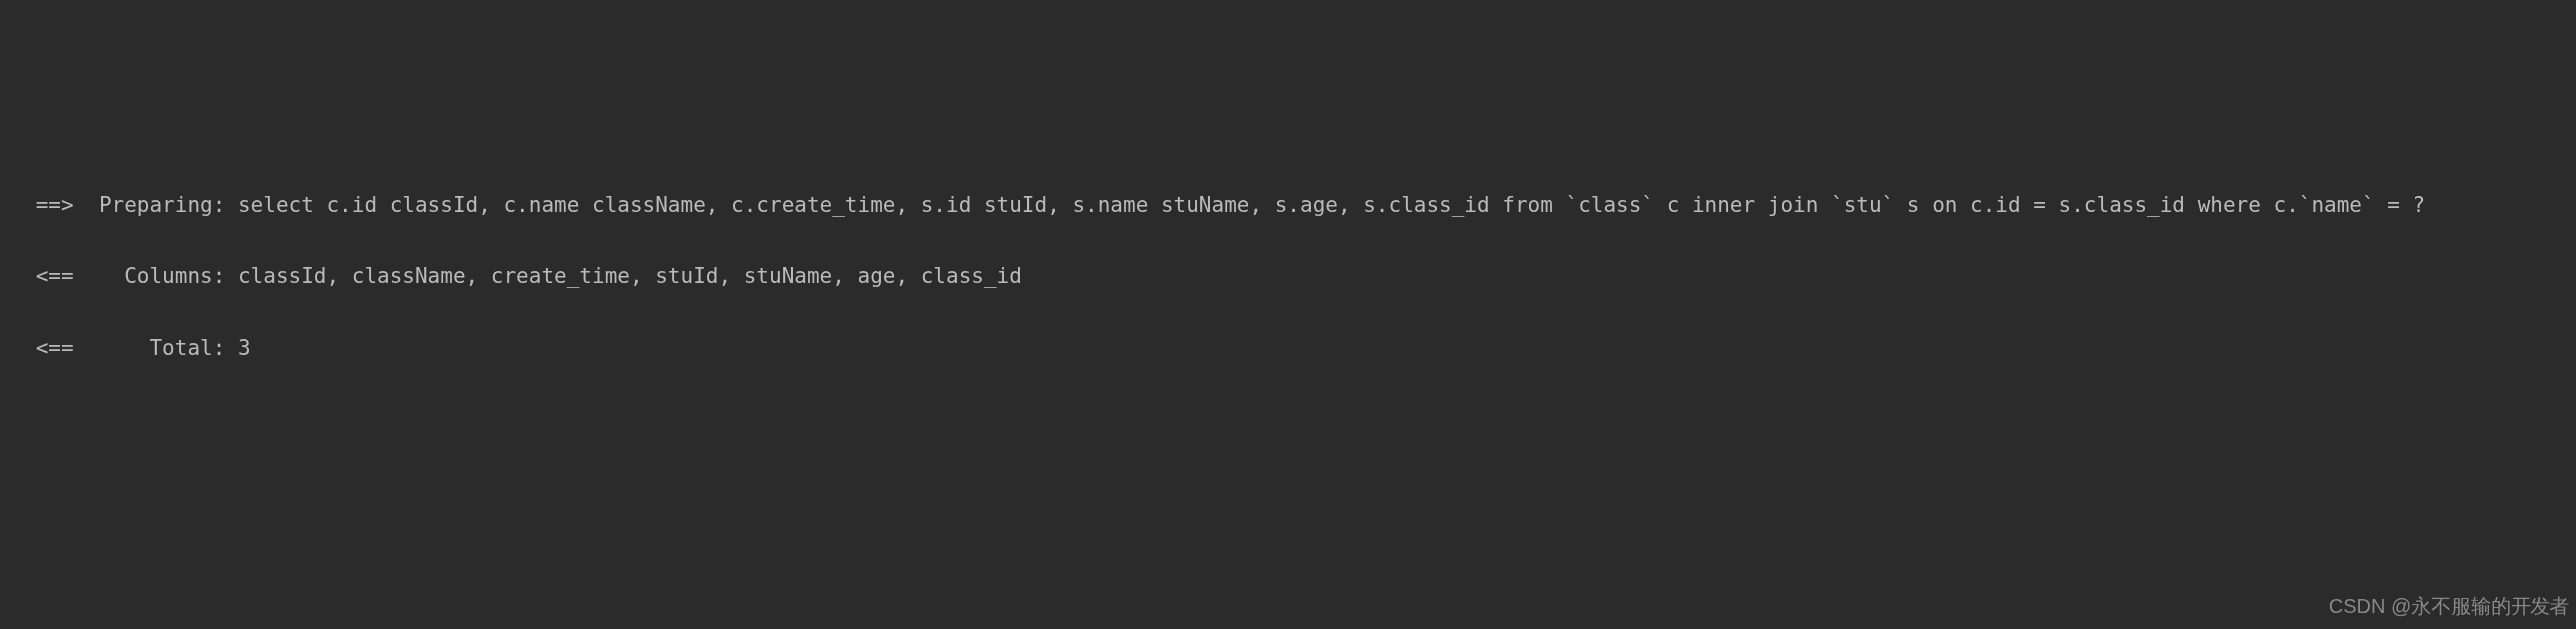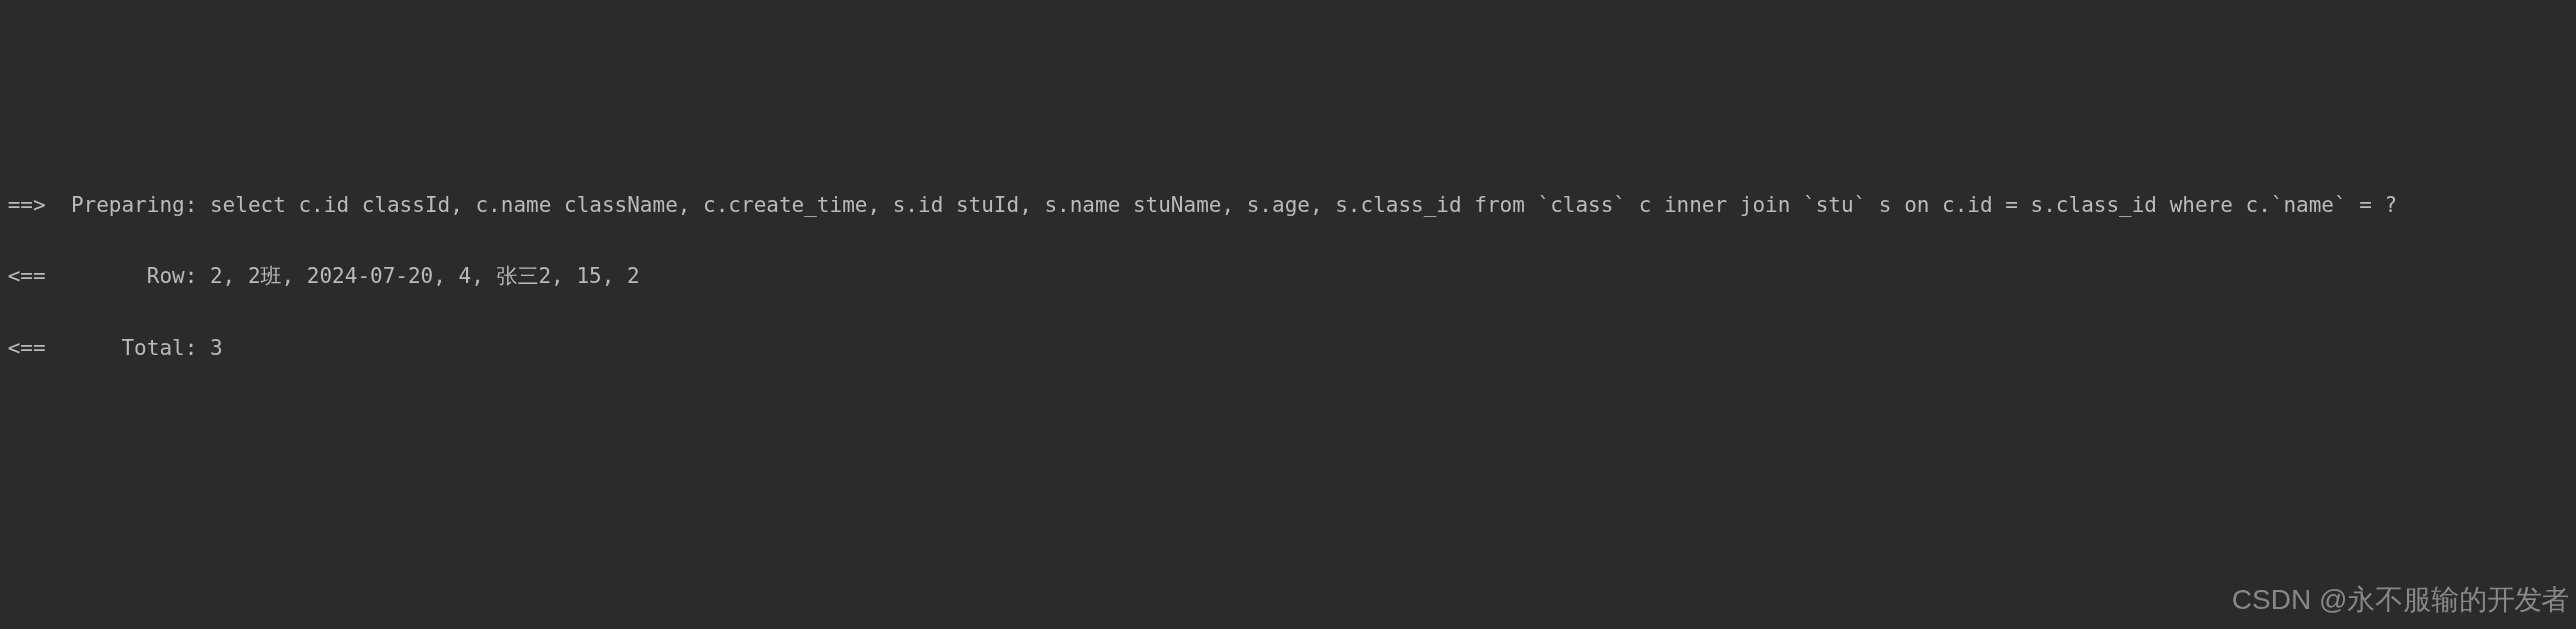--- a/index.html
+++ b/index.html
@@ -15,43 +15,44 @@
       line-height: 1.7;
       padding: 9.6px 7.7px;
       white-space: pre-wrap;
       width: 2576px;
       height: 629px;
       overflow: hidden;
       position: relative;
     }
     .log-line {
       display: block;
+      margin-left: 28px;
     }
     .watermark {
       position: absolute;
       bottom: 5.8px;
       right: 7.7px;
       font-family: sans-serif;
       color: #999999;
-      font-size: 28px;
+      font-size: 20px;
       opacity: 0.85;
     }
     .watermark-inner {
       font-family: sans-serif;
       letter-spacing: -1px;
     }
   </style>
 </head>
 <body>
 
 
 
 <div>
 <span class="log-line">==&gt;  Preparing: select c.id classId, c.name className, c.create_time, s.id stuId, s.name stuName, s.age, s.class_id from `class` c inner join `stu` s on c.id = s.class_id where c.`name` = ?</span>
-<span class="log-line">&lt;==        Row: 2, 2班, 2024-07-20, 4, 张三2, 15, 2</span>
+<span class="log-line">&lt;==    Columns: classId, className, create_time, stuId, stuName, age, class_id</span>
 <span class="log-line">&lt;==      Total: 3</span>
 
 </div>
 
 <div class="watermark">
   <span>CSDN @永不服输的</span><span class="watermark-inner">开发者</span>
 </div>
 
 
 

